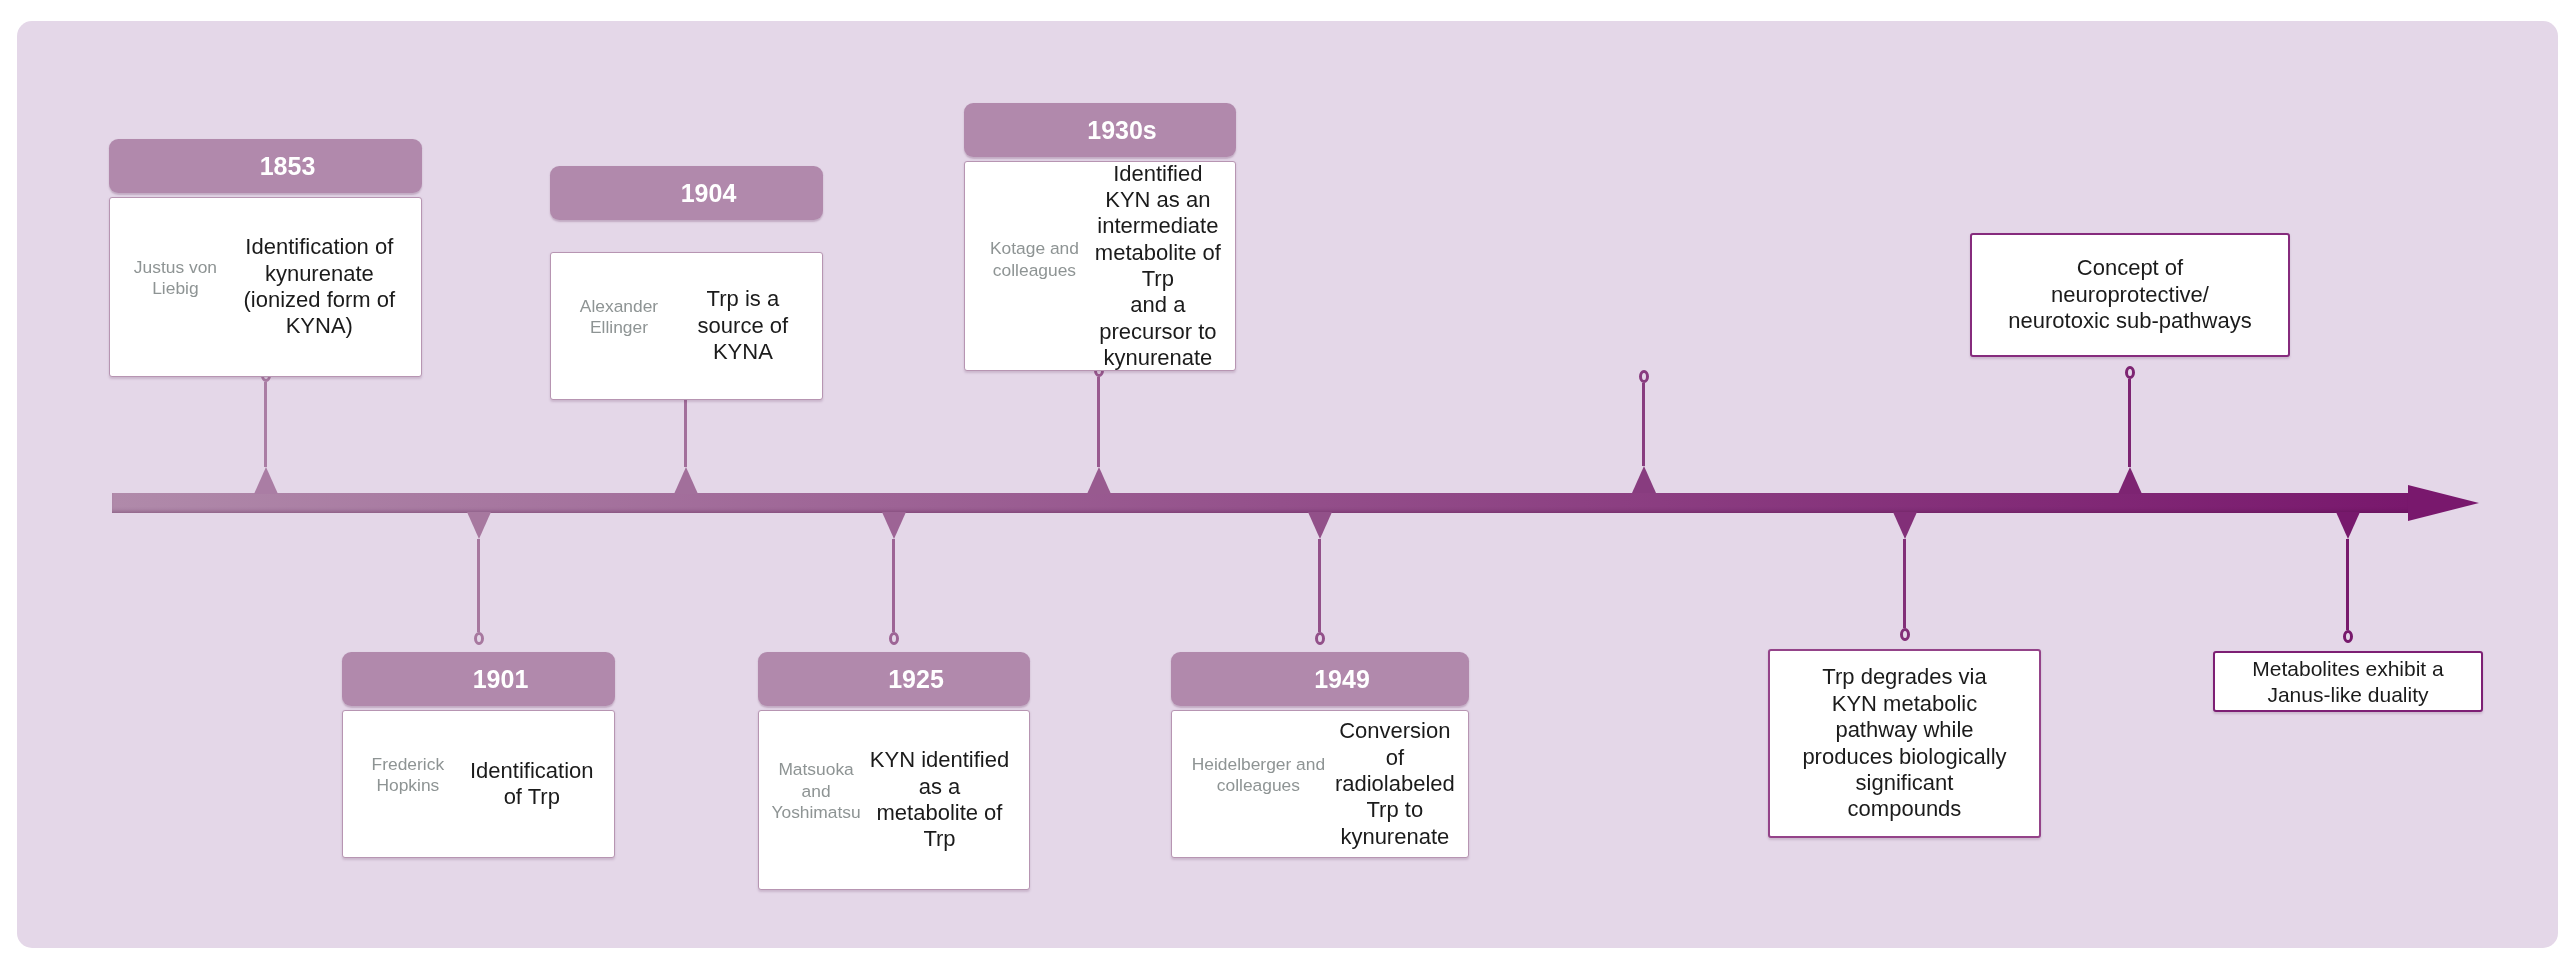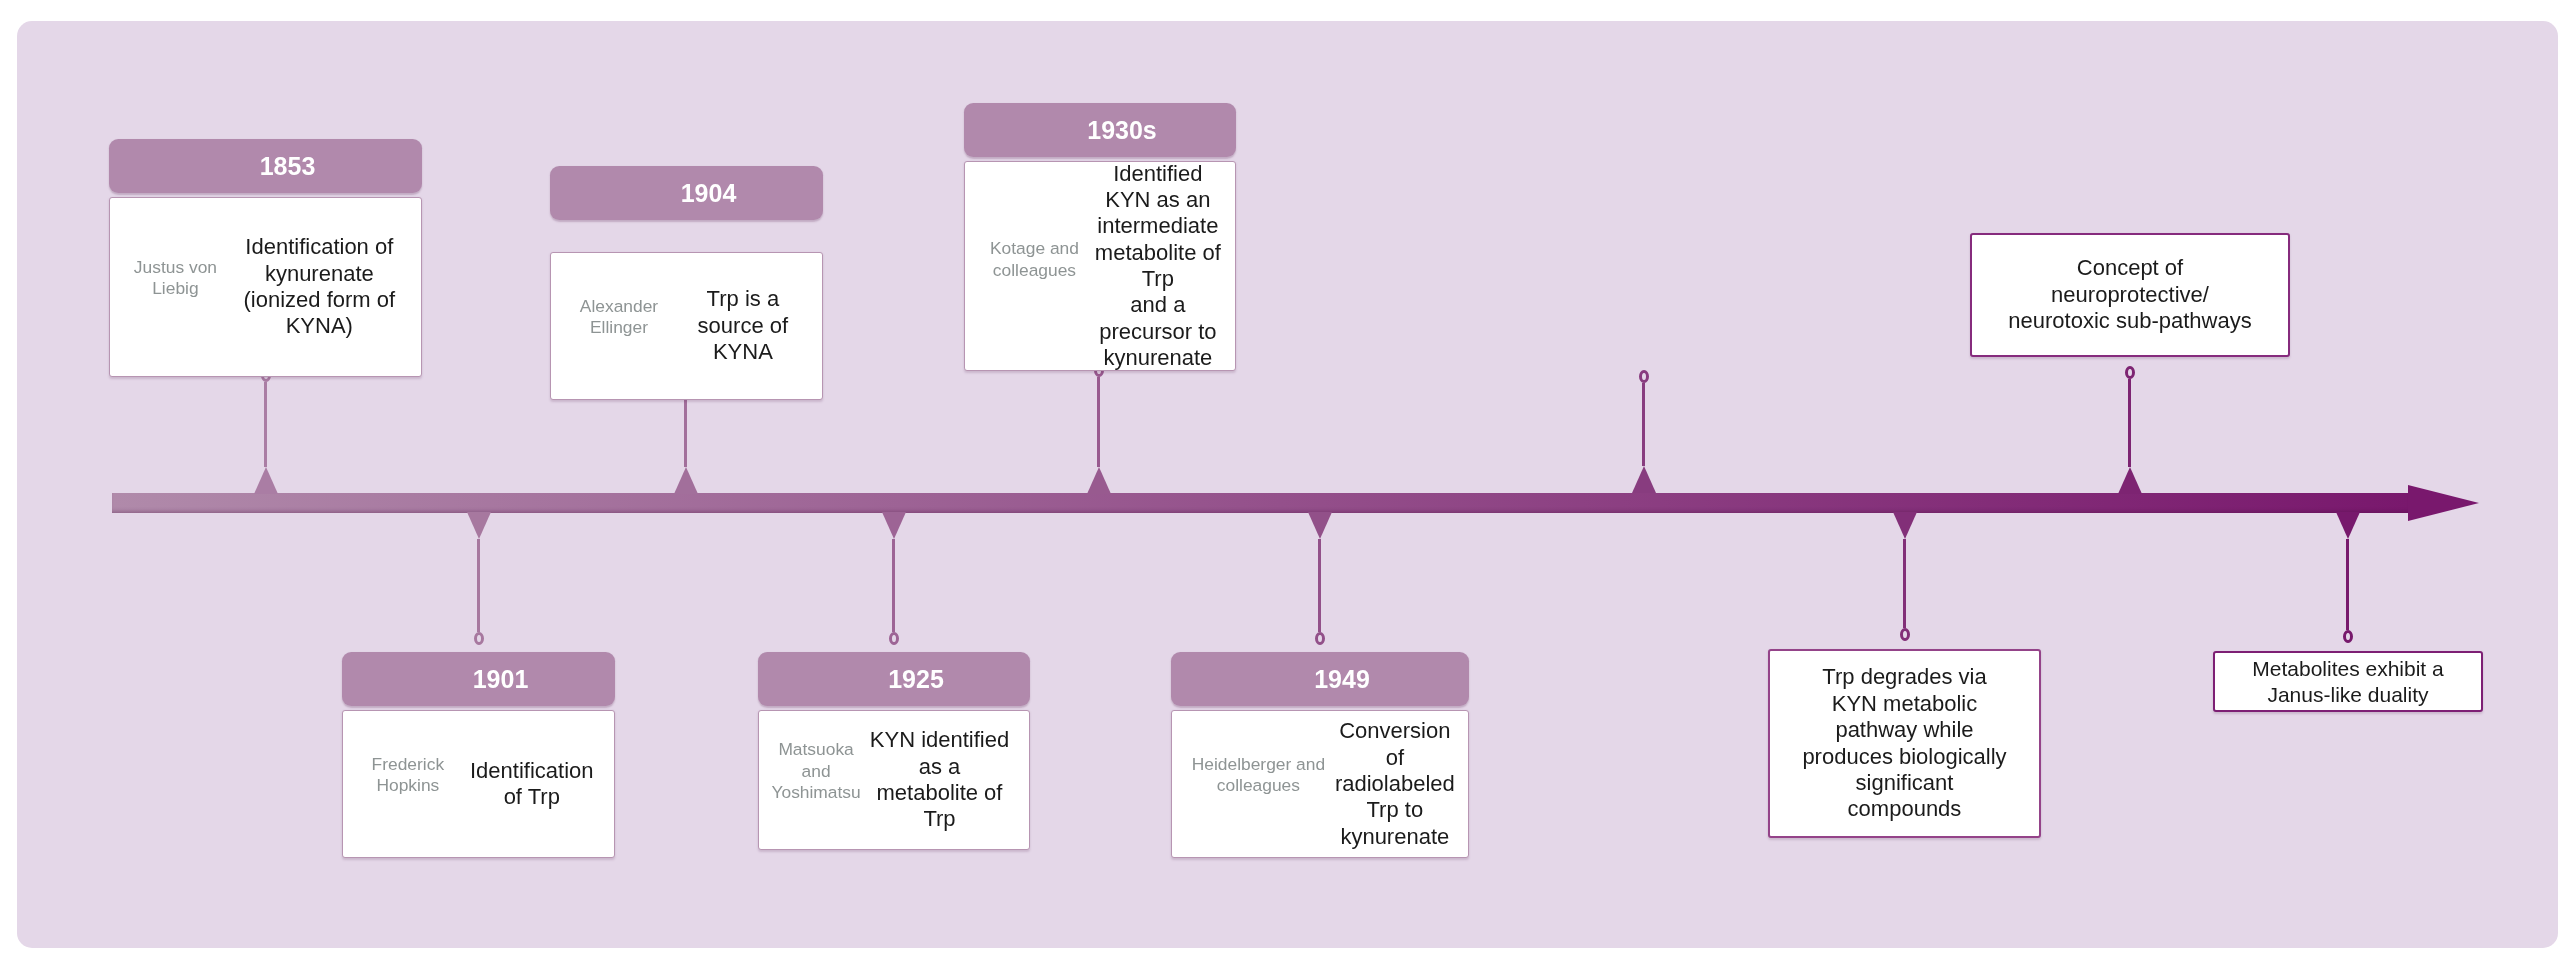--- a/index.html
+++ b/index.html
@@ -150,21 +150,21 @@
   <div class="event" style="left: 342px; top: 652px; width: 273px; --badge: #b189ac; --border: #b795b2;">
     <div class="badge">1901</div>
     <div class="cardbody" style="height:148px;">
       <div class="person">Frederick Hopkins</div>
       <div class="desc">Identification of Trp</div>
     </div>
   </div>
 
   <div class="event" style="left: 758px; top: 652px; width: 272px; --badge: #b189ac; --border: #b795b2;">
     <div class="badge">1925</div>
-    <div class="cardbody" style="height:140px;justify-content:space-between;">
+    <div class="cardbody" style="height:180px;justify-content:space-between;">
       <div class="person">Matsuoka and
 Yoshimatsu</div>
       <div class="desc">KYN identified as a
 metabolite of Trp</div>
     </div>
   </div>
 
   <div class="event" style="left: 1171px; top: 652px; width: 298px; --badge: #b189ac; --border: #b795b2;">
     <div class="badge">1949</div>
     <div class="cardbody" style="height:148px;">

